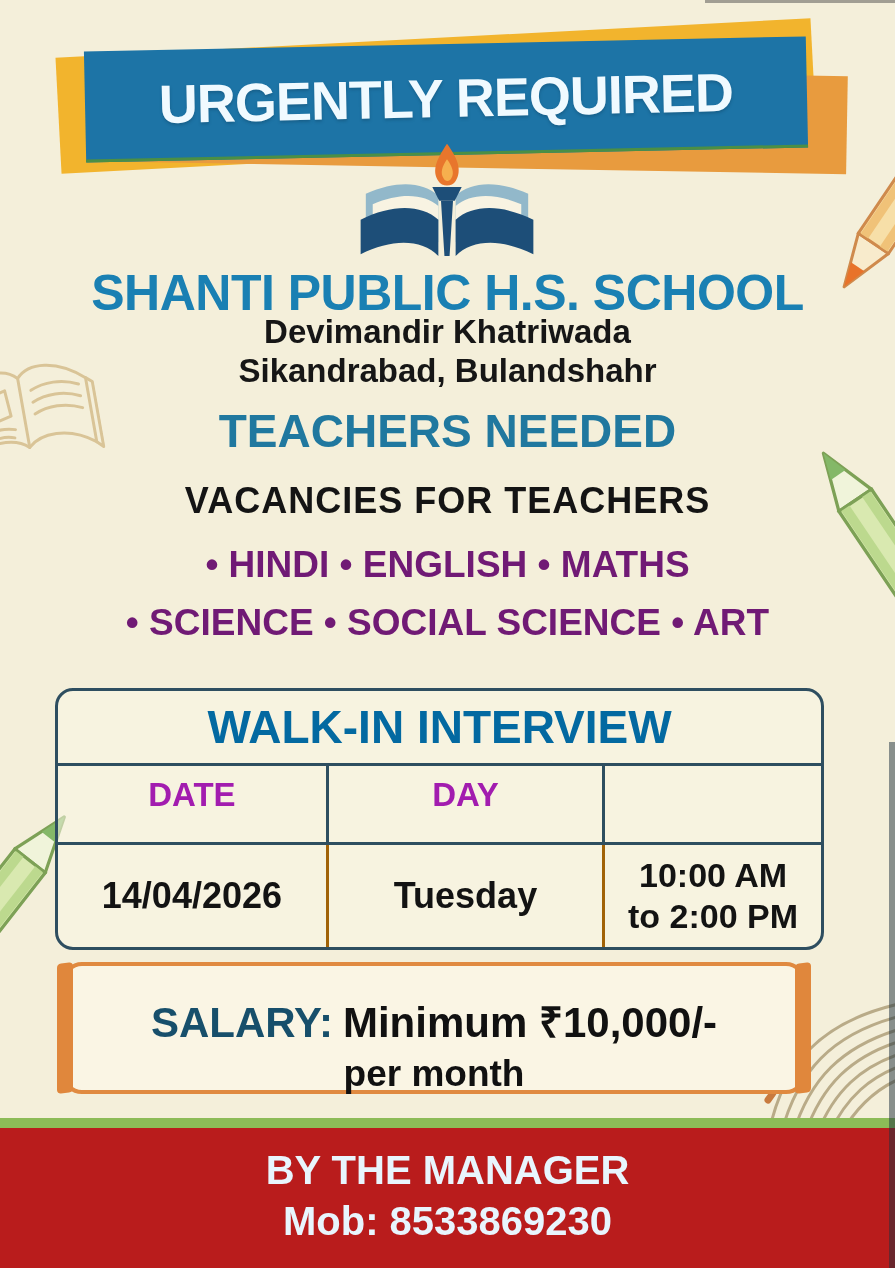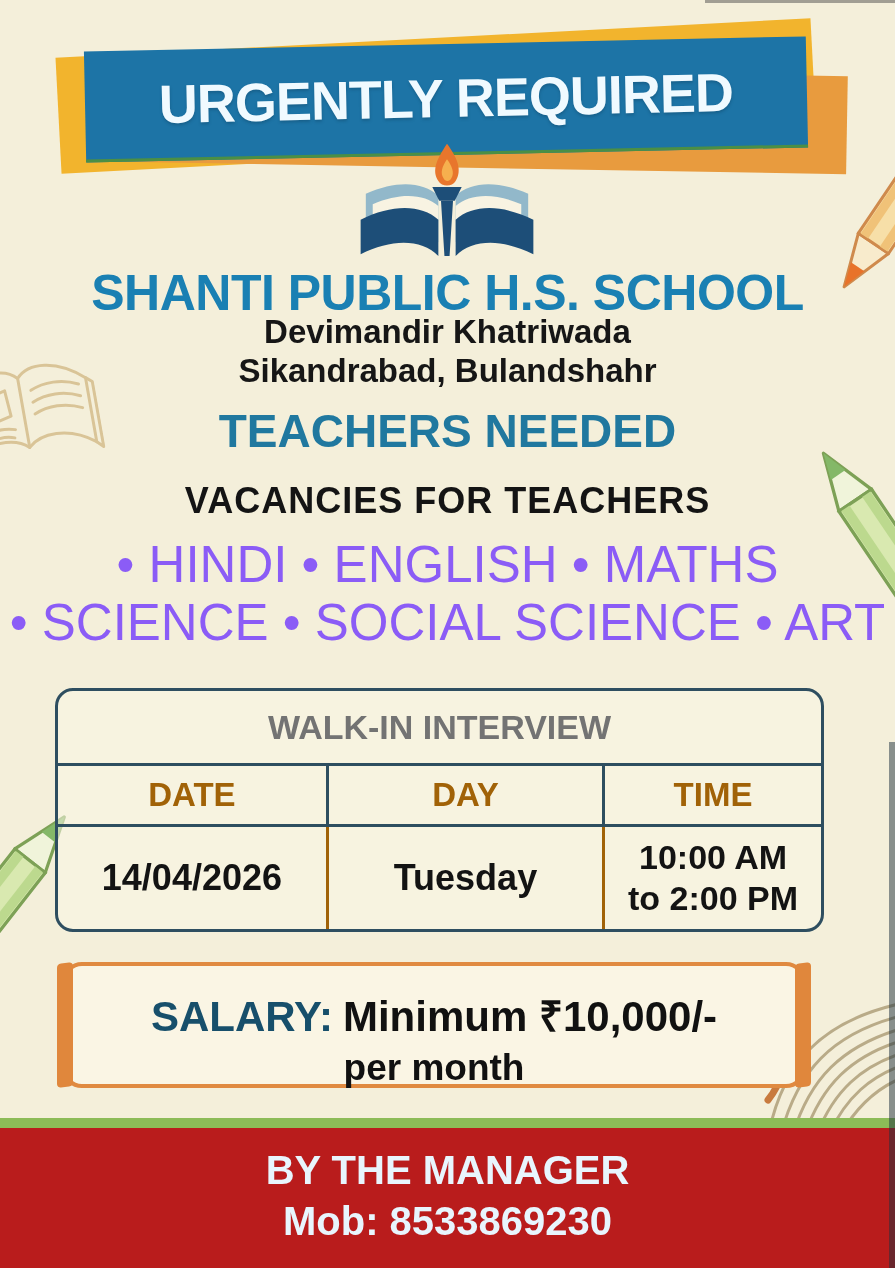--- a/index.html
+++ b/index.html
@@ -20,39 +20,39 @@
   .banner-title { color:#f0faff; font-size:54px; font-weight:bold; letter-spacing:-1px;
     text-shadow:0 2px 3px rgba(15,60,90,.35); white-space:nowrap; }
   
   .logo { position:absolute; left:352px; top:142px; z-index:2; }
   
   .center-text { position:absolute; left:0; width:100%; text-align:center; z-index:2; }
   .school-name { top:264px; color:#1a80b3; font-size:50px; font-weight:bold; letter-spacing:-.5px; }
   .address { top:312px; color:#161616; font-size:33px; line-height:39px; font-weight:bold; }
   .teachers-heading { top:404px; color:#20789f; font-size:46px; font-weight:bold; }
   .vacancies-sub { top:480px; color:#141414; font-size:36px; font-weight:bold; letter-spacing:1px; }
-  .subjects { top:536px; color:#8b5cf6; font-size:51px; font-weight:normal; line-height:58px; }
+  .subjects { top:536px; color:#701a75; font-size:37px; font-weight:bold; line-height:58px; }
   
   .interview-table { position:absolute; left:55px; top:688px; width:763px; z-index:2;
     border:3px solid #2e4e60; border-radius:18px; overflow:hidden; background:rgba(250,246,230,.55); }
-  .tbl-title { height:72px; line-height:72px; text-align:center; font-size:34px; font-weight:bold;
-    color:#737373; border-bottom:3px solid #2e4e60; }
+  .tbl-title { height:72px; line-height:72px; text-align:center; font-size:46px; font-weight:bold;
+    color:#0369a1; border-bottom:3px solid #2e4e60; }
   .tbl-head, .tbl-row { display:grid; grid-template-columns:35.5% 36.2% 28.3%; }
   .tbl-head { border-bottom:3px solid #2e4e60; }
-  .th { height:58px; line-height:58px; text-align:center; font-size:33px; font-weight:bold;
-    color:#a16207; border-right:3px solid #2e4e60; }
+  .th { height:76px; line-height:58px; text-align:center; font-size:33px; font-weight:bold;
+    color:#a21caf; border-right:3px solid #2e4e60; }
   .th.last { border-right:none; }
   .td { height:102px; text-align:center; font-size:36px; font-weight:bold; color:#131313;
     border-right:3px solid #a16207; display:flex; flex-direction:column; justify-content:center; }
   .td.last { border-right:none; }
   .td-time { font-size:34px; line-height:41px; }
   
   .salary-box { position:absolute; left:62px; top:962px; width:736px; height:98px; z-index:2;
     background:#faf5e4; border:4px solid #e08a40; border-radius:20px;
-    text-align:center; padding-top:20px; }
+    text-align:center; padding-top:26px; }
   .salary-box::before, .salary-box::after { content:""; position:absolute; top:-3px; bottom:-3px;
     width:16px; background:#e0873c; border-radius:4px; transform:skewY(-8deg); }
   .salary-box::before { left:-9px; }
   .salary-box::after { right:-9px; }
   .salary-line1 { font-size:42px; font-weight:bold; color:#111; white-space:nowrap; }
   .salary-label { color:#174f6b; margin-right:10px; }
   .salary-line2 { font-size:37px; font-weight:bold; color:#111; margin-top:4px; }
   
   .footer-green { position:absolute; left:0; right:0; top:1118px; height:10px; background:#8cbb57; z-index:3; }
   .footer-band { position:absolute; left:0; right:0; top:1128px; bottom:0; background:#b91c1c;
@@ -165,21 +165,20 @@
   <div class="center-text subjects">
     <div>• HINDI • ENGLISH • MATHS</div>
     <div>• SCIENCE • SOCIAL SCIENCE • ART</div>
   </div>
 
   <div class="interview-table">
     <div class="tbl-title">WALK-IN INTERVIEW</div>
     <div class="tbl-head">
       <div class="th">DATE</div>
       <div class="th">DAY</div>
-      <div class="th last">TIME</div>
     </div>
     <div class="tbl-row">
       <div class="td">14/04/2026</div>
       <div class="td">Tuesday</div>
       <div class="td last td-time">
         <div>10:00 AM</div>
         <div>to 2:00 PM</div>
       </div>
     </div>
   </div>

